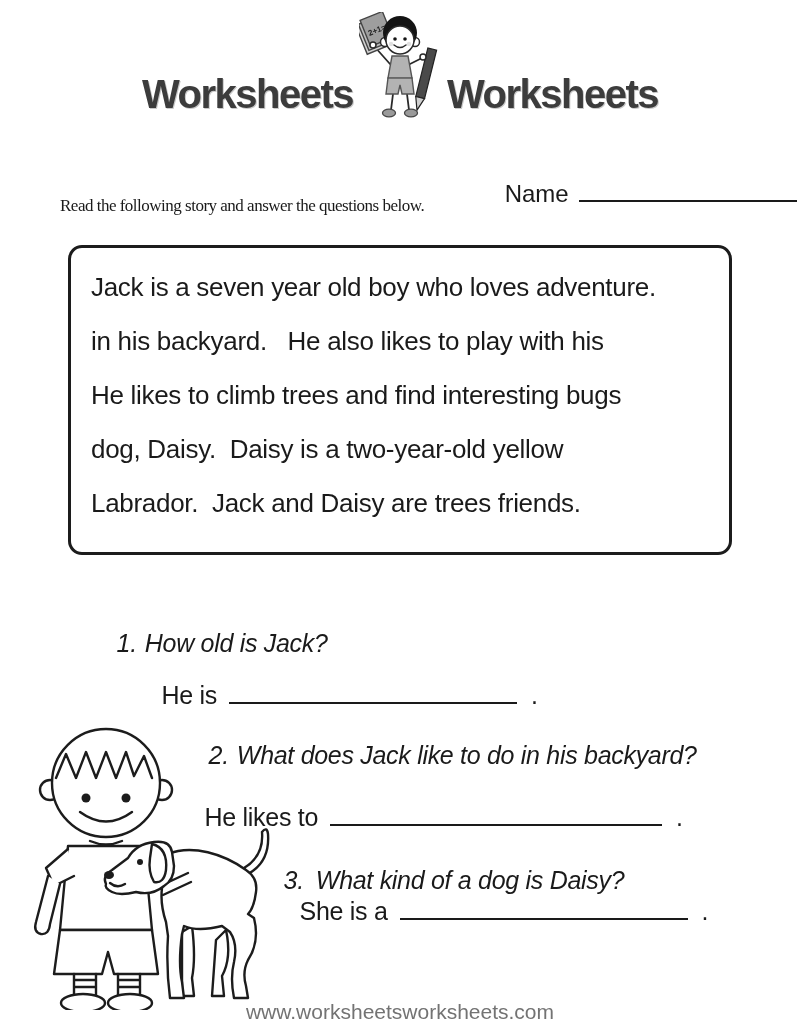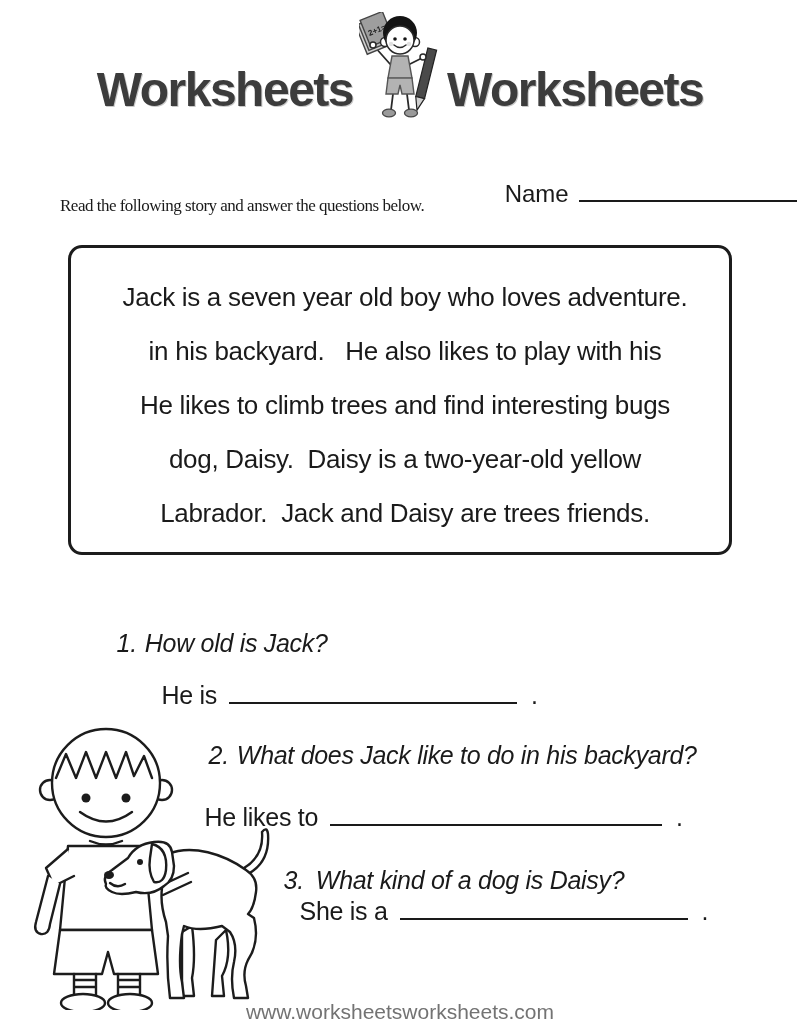--- a/index.html
+++ b/index.html
@@ -11,21 +11,21 @@
     font-family:"Liberation Sans", sans-serif;
     color:#1a1a1a;
     overflow:hidden;
   }
   
   .logo{
     position:absolute;top:8px;left:0;width:100%;height:124px;
     display:flex;justify-content:center;align-items:flex-end;gap:6px;
   }
   .logo-word{
-    font-size:48px;font-weight:bold;letter-spacing:-1.5px;color:#3c3c3c;
+    font-size:40px;font-weight:bold;letter-spacing:-1.5px;color:#3c3c3c;
     text-shadow:1px 1px 0 #c9c9c9;
     margin-bottom:18px;line-height:1;margin-top:30px;
   }
   .logo-boy{width:82px;height:120px;}
   
   .name-row{position:absolute;left:478px;top:148px;font-size:24px;white-space:pre;}
   .blank{
     display:inline-block;border-bottom:2px solid #1a1a1a;height:1em;
     vertical-align:baseline;
   }
@@ -33,22 +33,21 @@
   
   .instruction{
     position:absolute;left:60px;top:196px;font-size:17px;letter-spacing:-0.5px;
     white-space:pre;
     font-family:Liberation Serif, serif;
   }
   
   .story-box{
     position:absolute;left:68px;top:245px;width:664px;height:310px;
     border:3px solid #1c1c1c;border-radius:14px;box-sizing:border-box;
-    padding:22px 10px 0 20px;
-    text-align:center;
+    padding:12px 10px 0 20px;
   }
   .story-line{font-size:26px;line-height:54px;letter-spacing:-0.3px;white-space:pre;}
   
   .q-line{position:absolute;font-size:25px;letter-spacing:-0.3px;white-space:pre;font-style:italic;}
   .q-num{margin-right:8px;}
   .answer{position:absolute;font-size:25px;letter-spacing:-0.3px;white-space:pre;}
   .answer .blank{margin:0 14px 0 12px;}
   #q1-line{left:90px;top:600px;}
   #q1-answer{left:135px;top:648px;}
   #q1-answer .blank{width:288px;}

